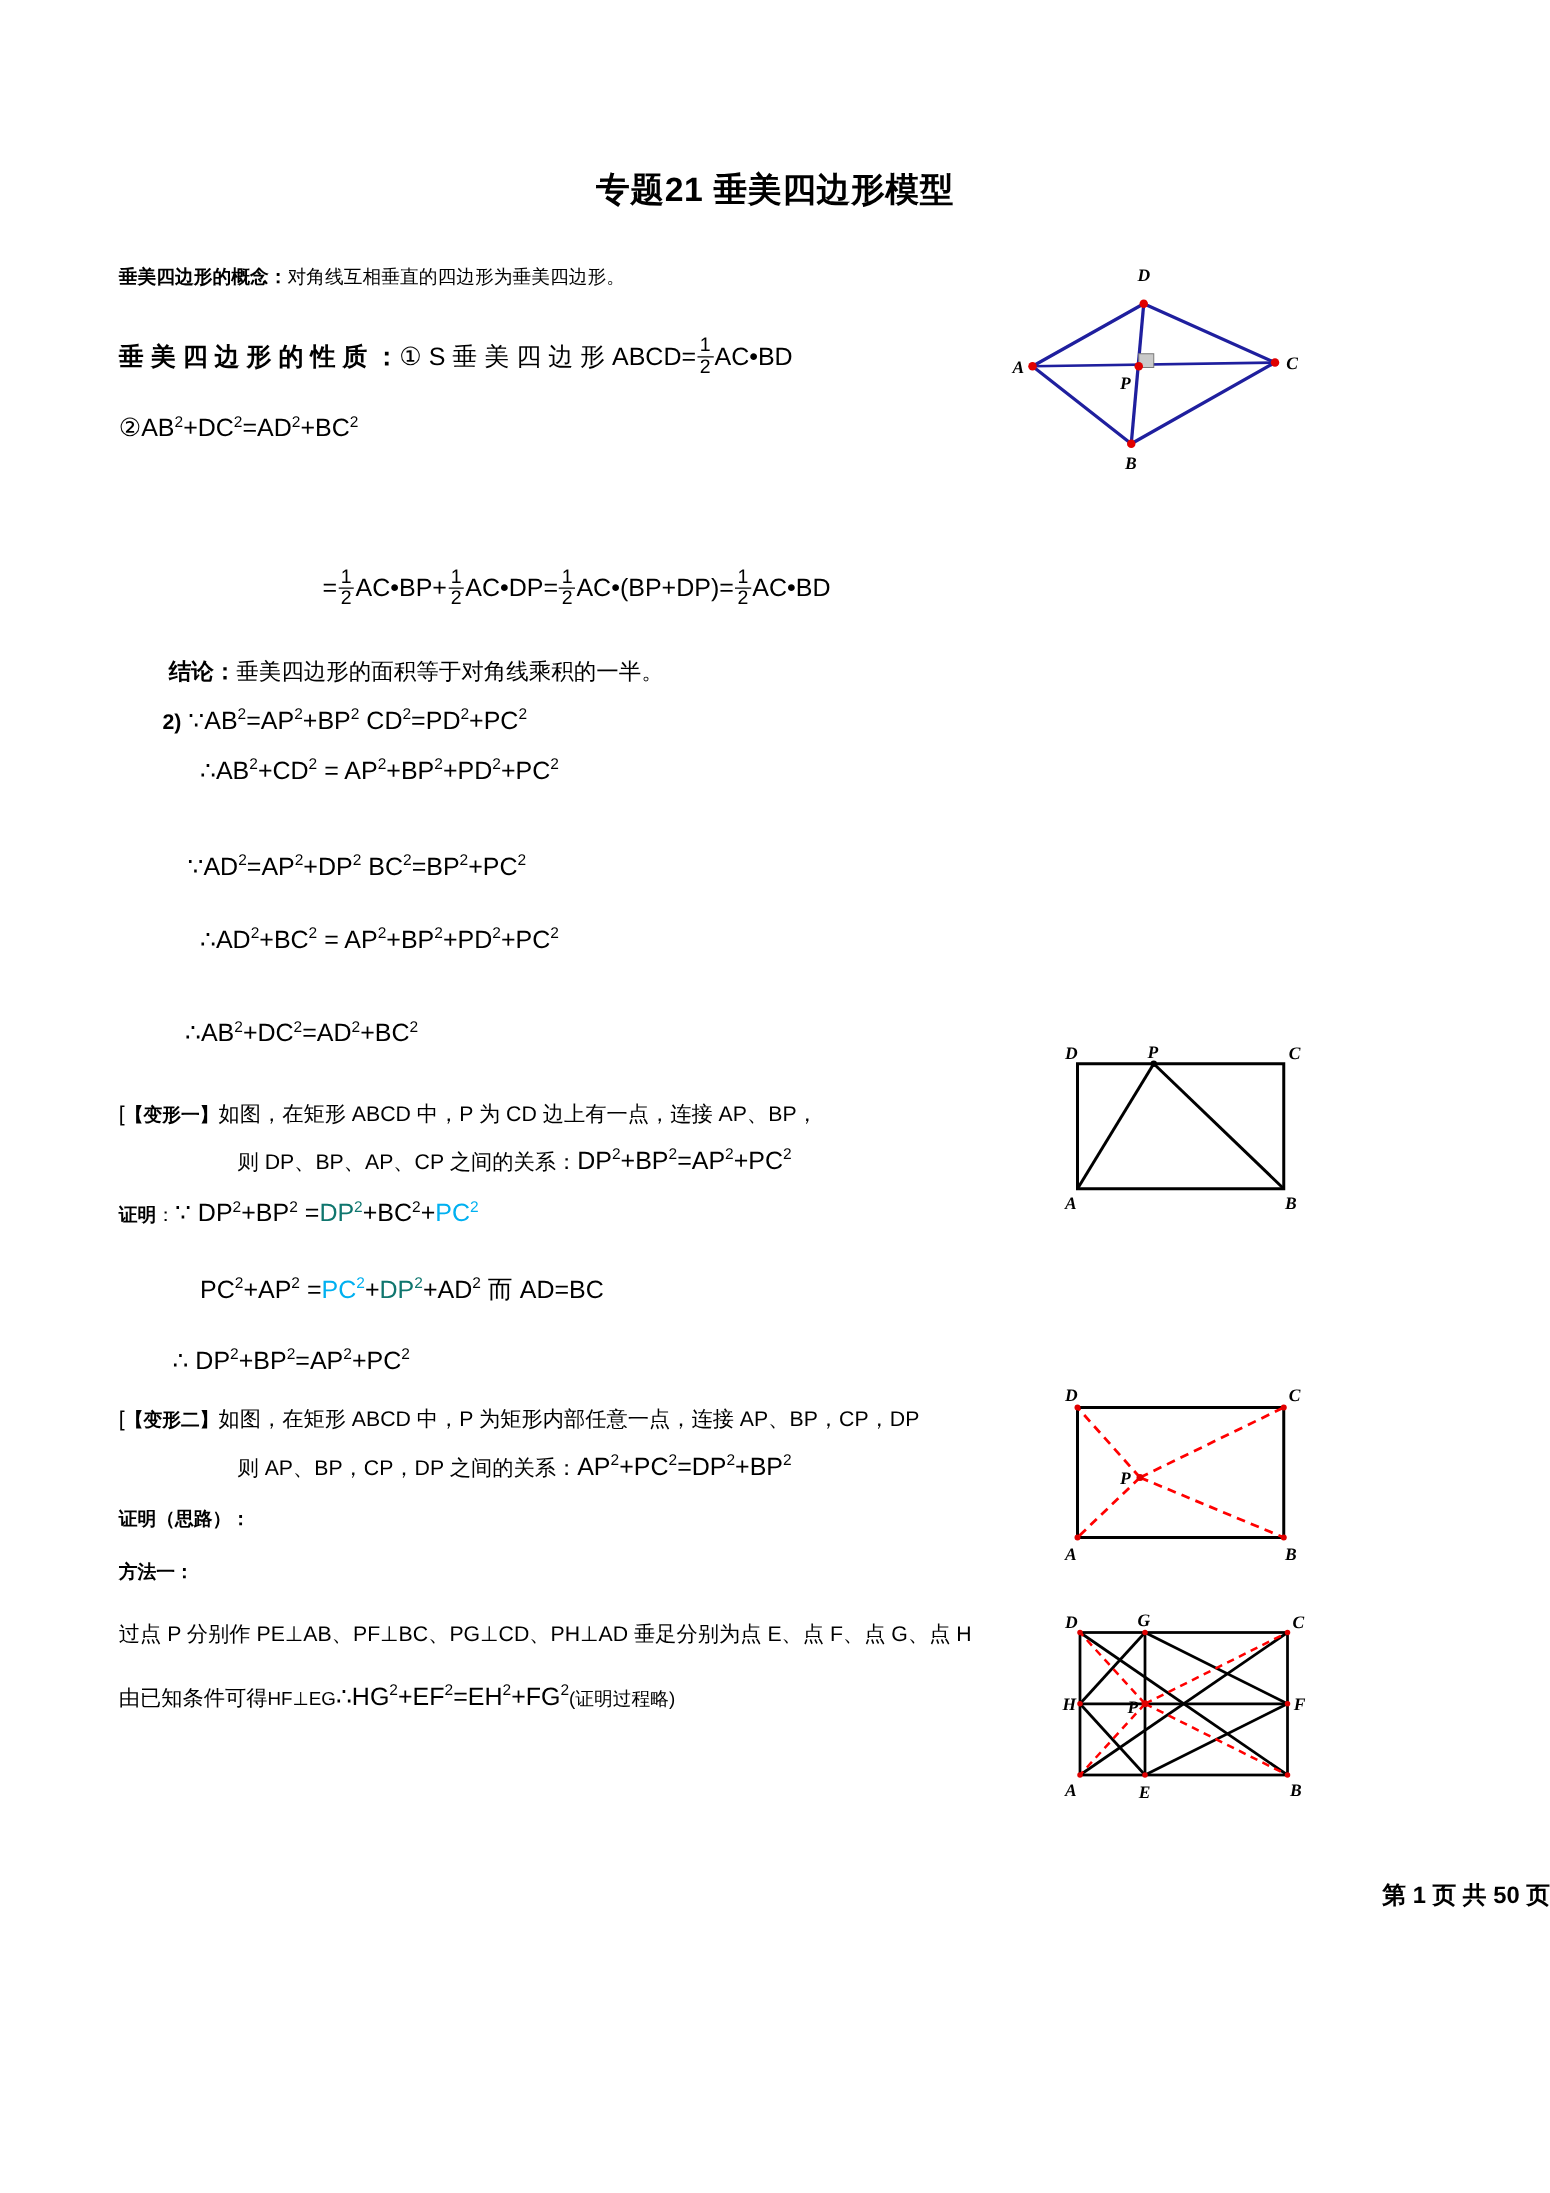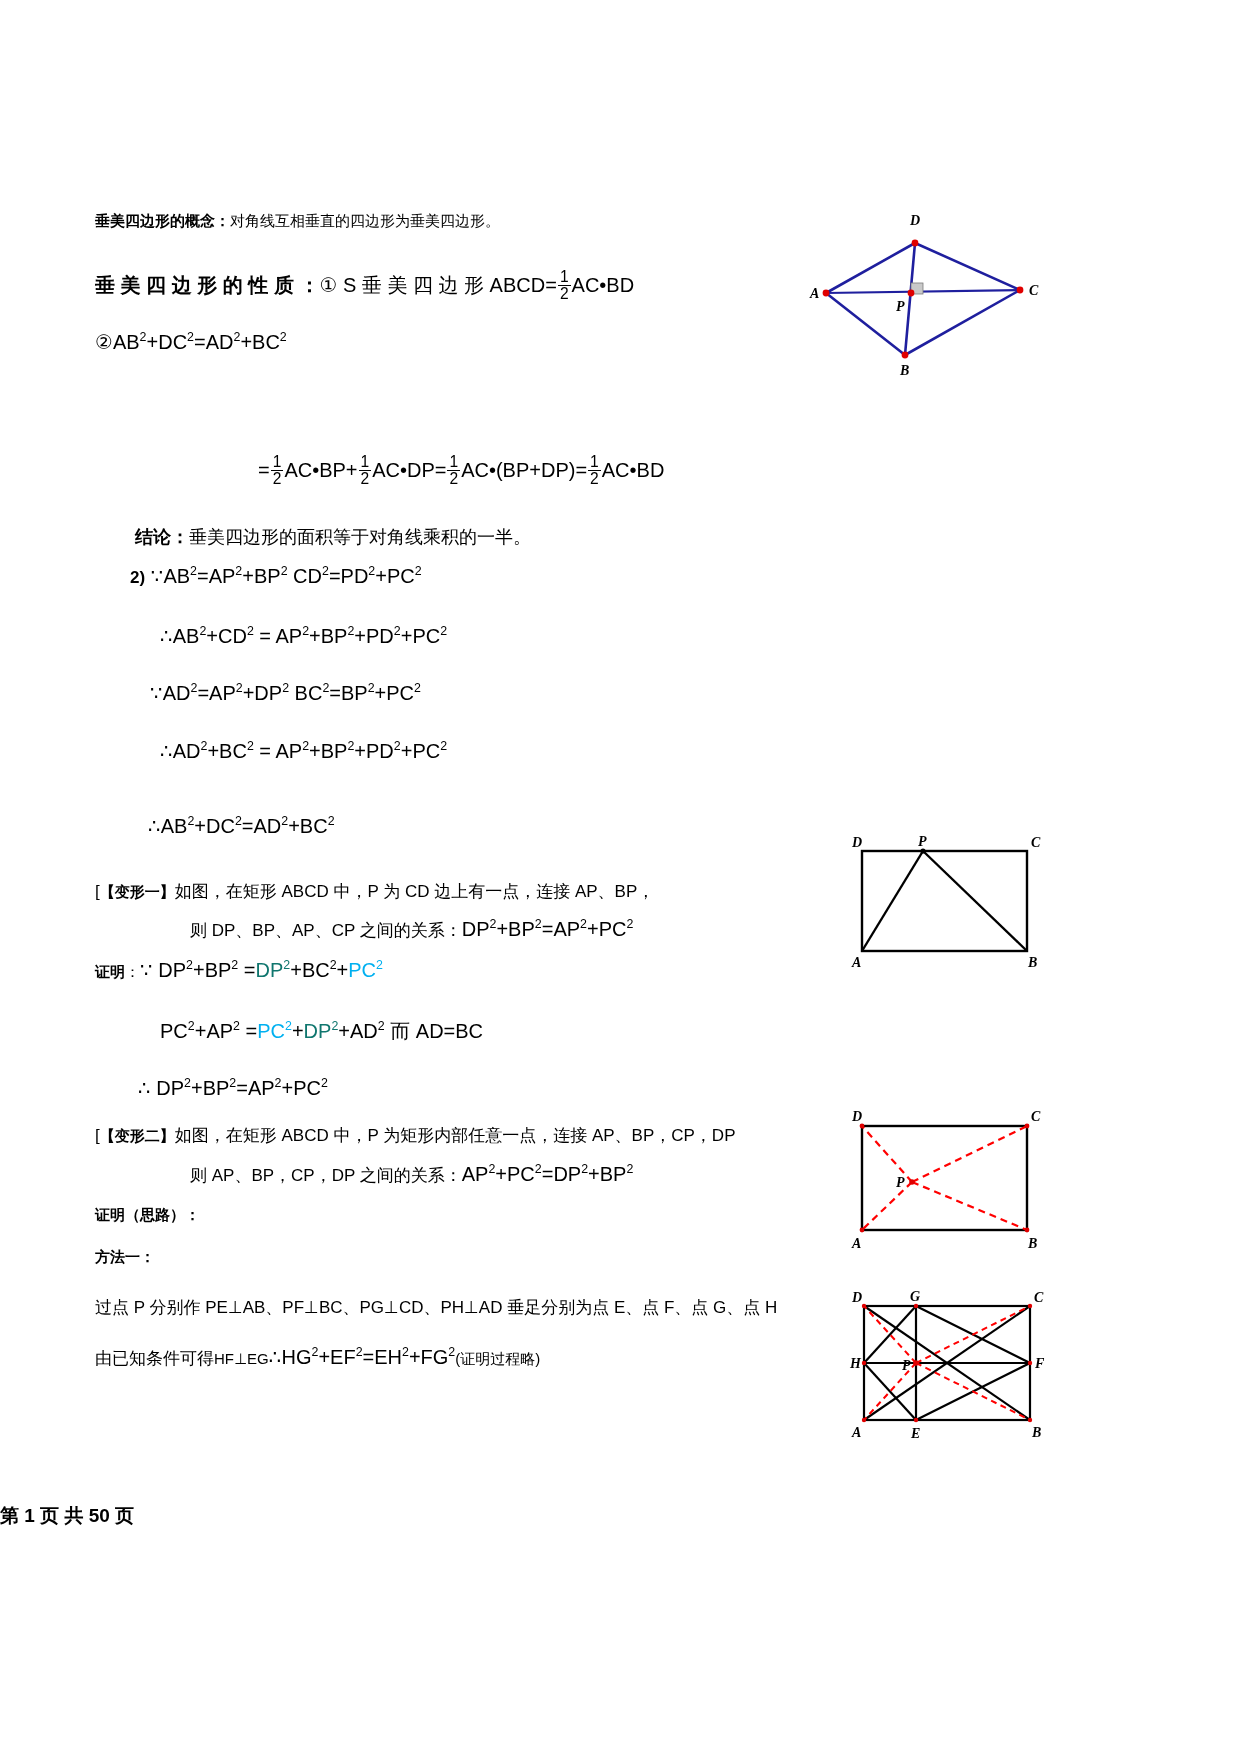--- a/index.html
+++ b/index.html
@@ -37,29 +37,32 @@
   .frac .d{display:block;padding:0 2px;border-top:1.4px solid #000;}
 
   
   .fig{position:absolute;}
   .fig svg{display:block;overflow:visible;}
   .lbl{font-family:"Liberation Serif","DejaVu Serif",serif;
        font-style:italic;font-weight:bold;font-size:14px;fill:#000;}
 
   
   .footer{
-    position:absolute;left:0;right:0;top:1503px;text-align:left;
+    position:absolute;left:0;right:0;top:1503px;text-align:right;
     font-size:19px;font-weight:bold;
   }
 </style>
 </head>
 <body>
 
 <div class="page">
 
+  <div class="doc-title">
+    <span>专题</span><span class="num">21</span> <span>垂美四边形模型</span>
+  </div>
 
   <div class="line f19" style="left:95px;top:212px;">
     <b><span class="cn">垂美四边形的概念</span><span>：</span></b><span class="cn">对角线互相垂直的四边形为垂美四边形。</span>
   </div>
 
   <div class="line f20" style="left:95px;top:270px;">
     <b><span class="cn">垂 美 四 边 形 的 性 质 ：</span></b><span>① S 垂 美 四 边 形  ABCD=</span><span class="frac"><span class="n">1</span><span class="d">2</span></span><span>AC•BD</span>
   </div>
 
   <div class="line f20" style="left:95px;top:330px;">
@@ -72,21 +75,21 @@
   </div>
 
   <div class="line f18" style="left:135px;top:525px;font-size:18px;">
     <b><span class="cn">结论</span><span>：</span></b><span class="cn">垂美四边形的面积等于对角线乘积的一半。</span>
   </div>
 
   <div class="line f20" style="left:130px;top:564px;">
     <b class="f17">2)</b> <span>∵AB<sup>2</sup>=AP<sup>2</sup>+BP<sup>2</sup>  CD<sup>2</sup>=PD<sup>2</sup>+PC<sup>2</sup></span>
   </div>
 
-  <div class="line f20" style="left:160px;top:624px;text-align:center;">
+  <div class="line f20" style="left:160px;top:604px;text-align:center;">
     <span>∴AB<sup>2</sup>+CD<sup>2</sup> = AP<sup>2</sup>+BP<sup>2</sup>+PD<sup>2</sup>+PC<sup>2</sup></span>
   </div>
 
   <div class="line f20" style="left:150px;top:681px;">
     <span>∵AD<sup>2</sup>=AP<sup>2</sup>+DP<sup>2</sup>  BC<sup>2</sup>=BP<sup>2</sup>+PC<sup>2</sup></span>
   </div>
 
   <div class="line f20" style="left:160px;top:739px;">
     <span>∴AD<sup>2</sup>+BC<sup>2</sup> = AP<sup>2</sup>+BP<sup>2</sup>+PD<sup>2</sup>+PC<sup>2</sup></span>
   </div>

